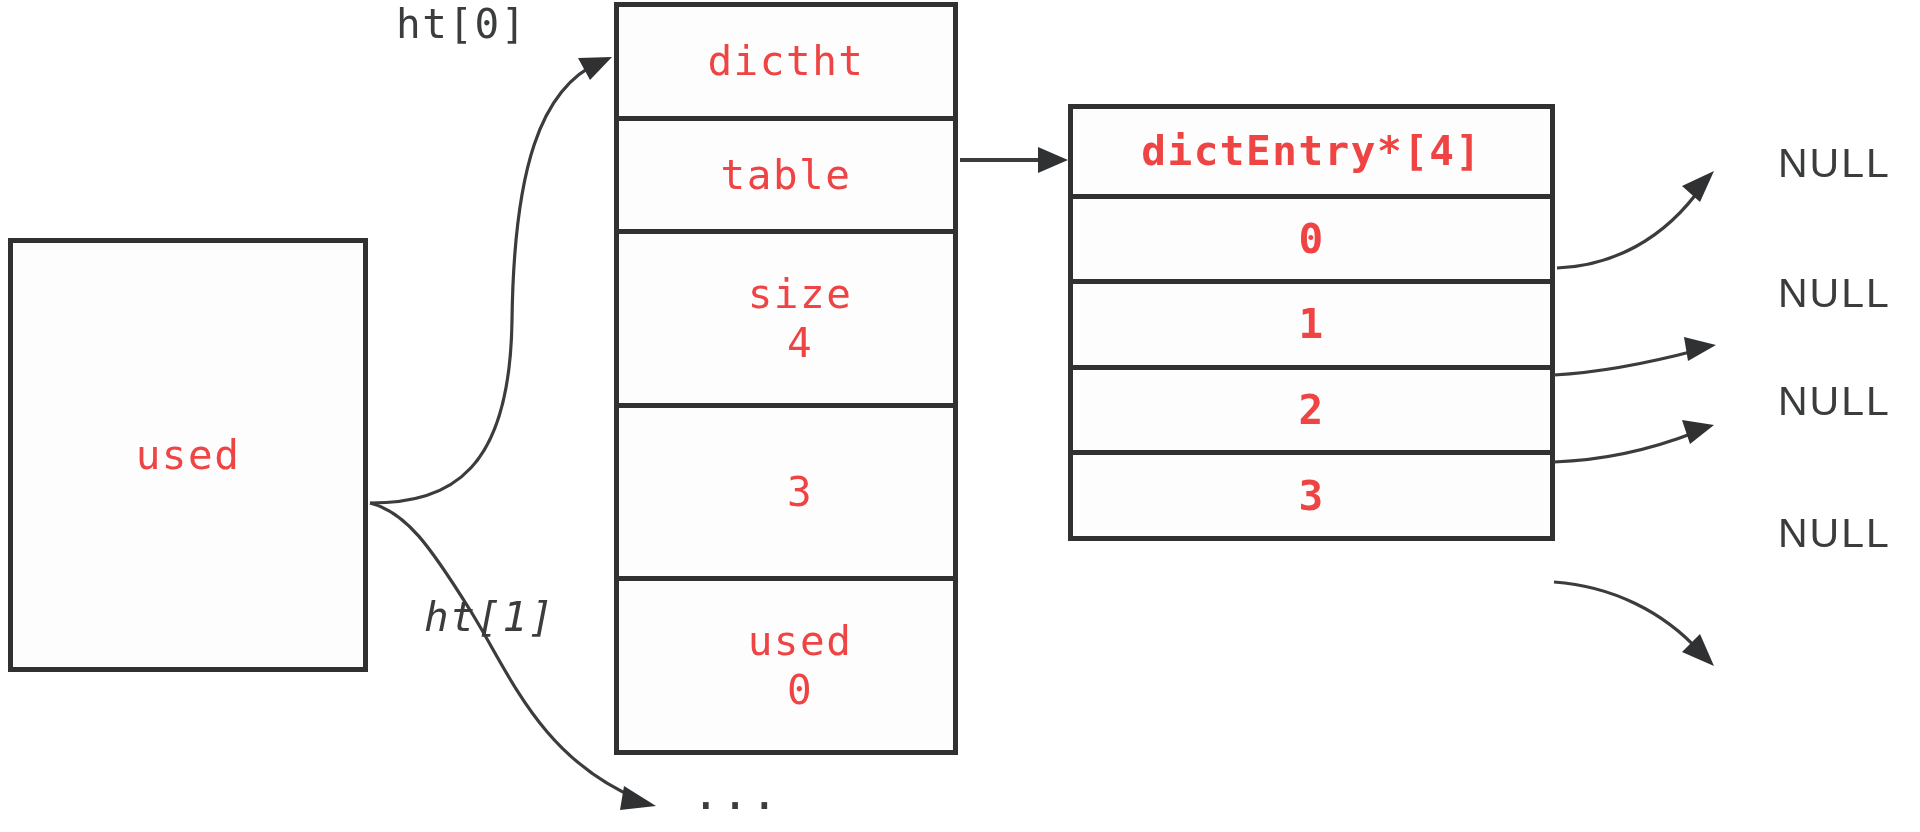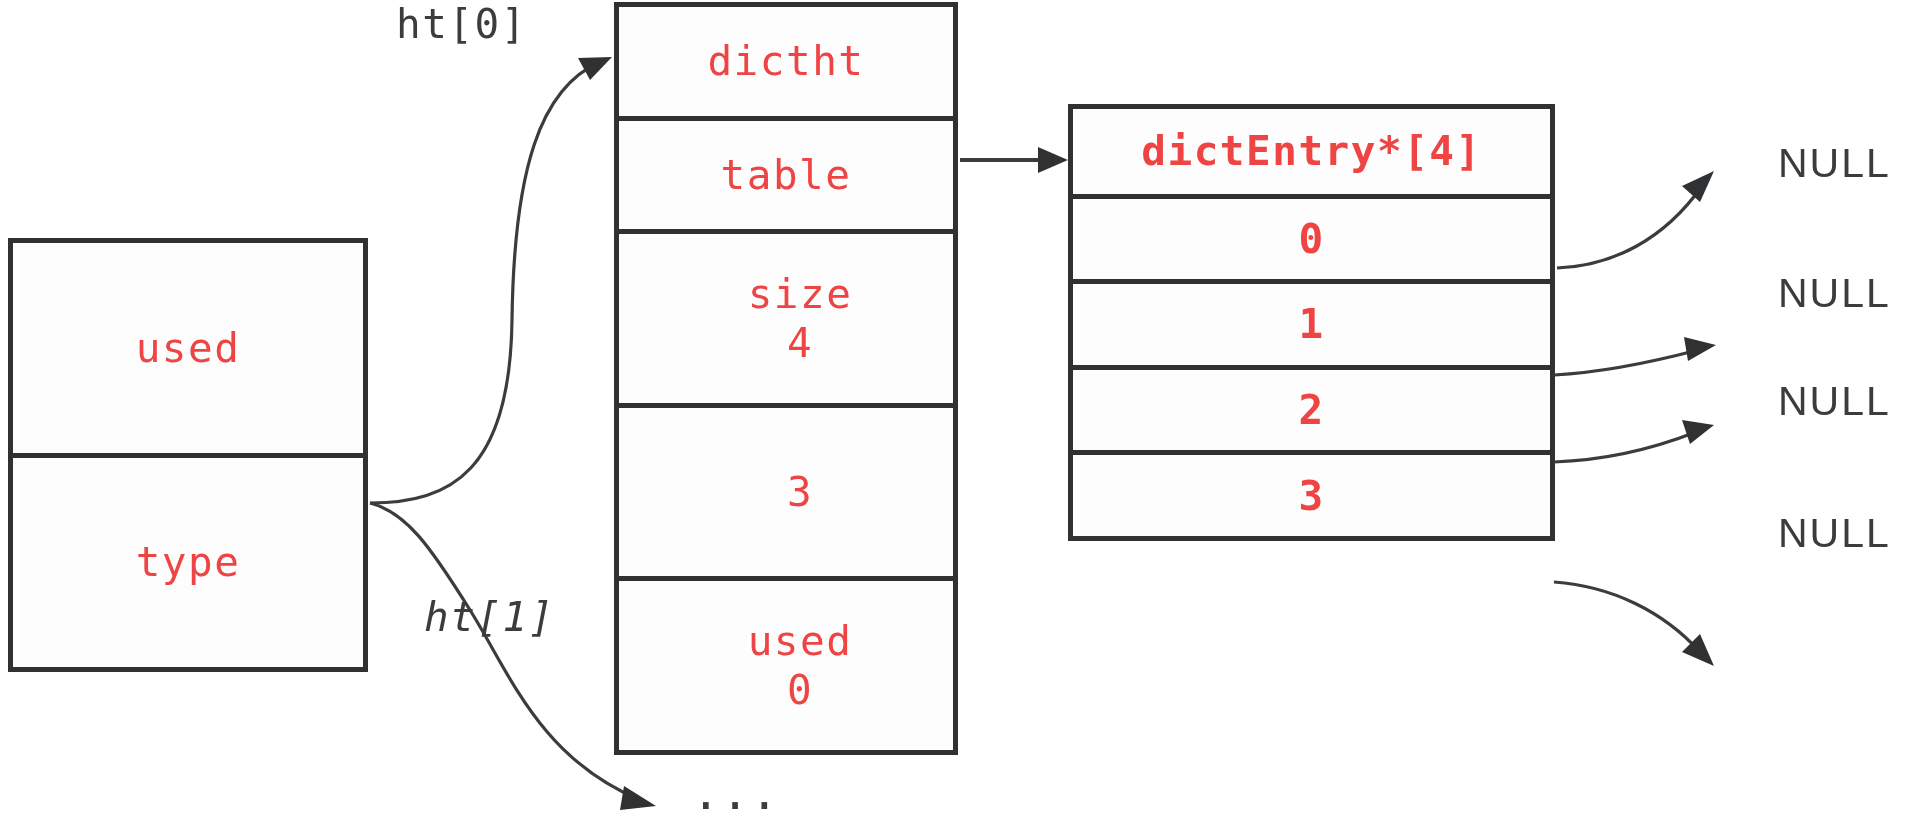--- a/index.html
+++ b/index.html
@@ -134,24 +134,20 @@
 </head>
 <body>
 
 <div id="stage">
 
   <div class="struct-box" id="dict-box">
     <div class="struct-row">
       <span class="rowname">used</span>
 
     </div>
-    <div class="struct-row">
-      <span class="rowname">type</span>
-
-    </div>
   </div>
 
   <div class="struct-box" id="dictht-box">
     <div class="struct-row">
       <span class="rowname">dictht</span>
 
     </div>
     <div class="struct-row">
       <span class="rowname">table</span>
 

